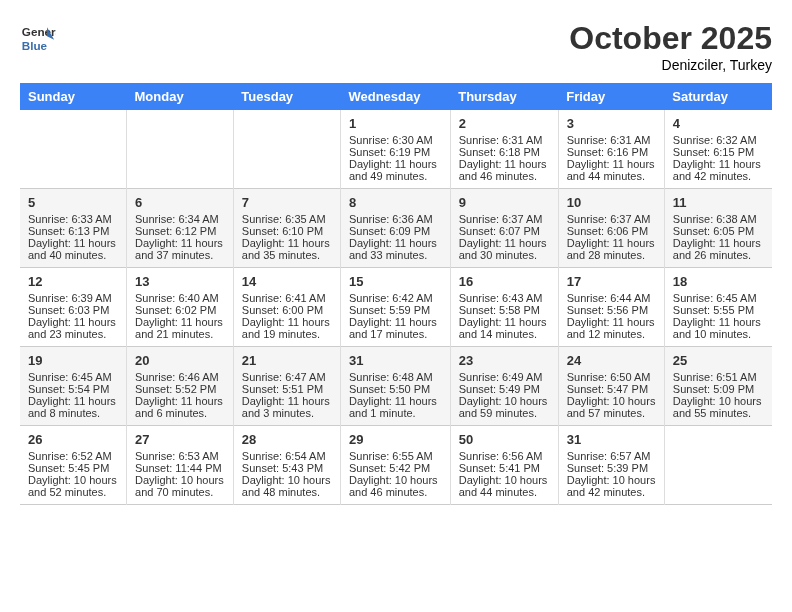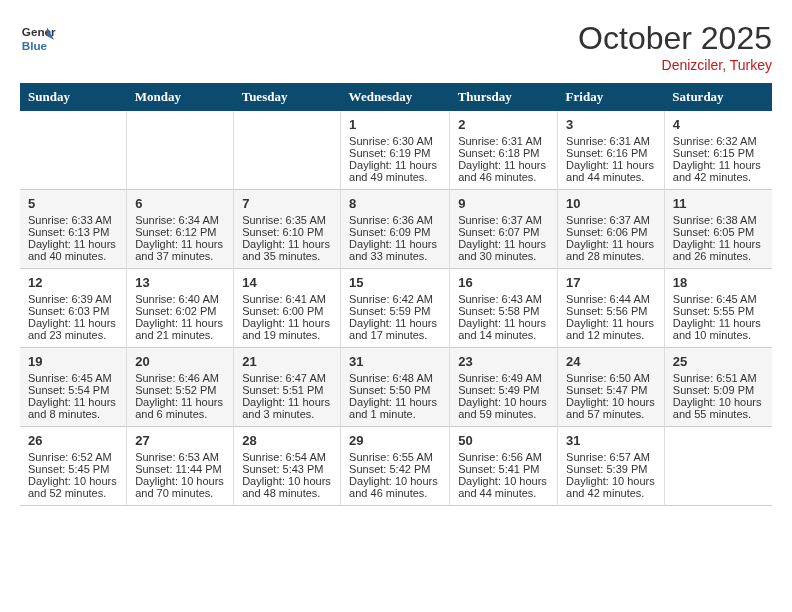--- a/index.html
+++ b/index.html
@@ -24,37 +24,36 @@
       width: 36px;
       height: 36px;
       margin-right: 4px;
     }
     .title-block {
       text-align: right;
     }
     .month-title {
       font-size: 32px;
       color: #333;
-      font-weight: normal;
+      font-weight: bold;
     }
     .subtitle {
       font-size: 14px;
-      color: #b91c1c;
+      color: #000000;
     }
     table {
       width: 100%;
       border-collapse: collapse;
     }
     thead th {
-      background-color: #0c4a6e;
+      background-color: #3b82f6;
       color: white;
       text-align: left;
       padding: 6px 8px;
       font-size: 13px;
-      font-family: Liberation Serif, serif;
     }
     tbody tr {
       border-bottom: 1px solid #ccc;
     }
     tbody td {
       vertical-align: top;
       padding: 6px 8px;
       font-size: 11px;
       color: #333;
       width: 113px;

